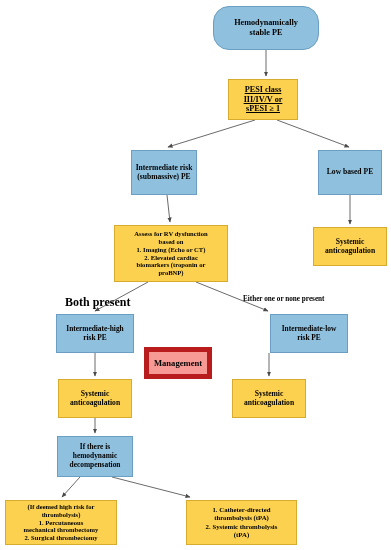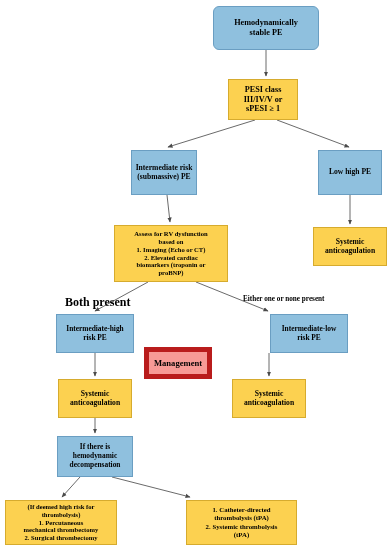--- a/index.html
+++ b/index.html
@@ -42,21 +42,21 @@
   }
   .node.yellow {
     background: #fcd150;
     border: 1px solid #d6ab2e;
   }
   .node.red {
     background: #f79a96;
     border: 5px solid #b91c1c;
   }
   .node.rounded {
-    border-radius: 6px;
+    border-radius: 16px;
   }
   .edge-label {
     position: absolute;
     font-family: "Liberation Serif", "DejaVu Serif", serif;
     font-weight: bold;
     color: #000000;
     z-index: 4;
     white-space: nowrap;
   }
 </style>
@@ -80,26 +80,26 @@
         <polyline points="196,282 268,311" fill="none" stroke="#595959" stroke-width="0.9" marker-end="url(#arrowhead)"></polyline>
         <polyline points="95,353 95,376" fill="none" stroke="#595959" stroke-width="0.9" marker-end="url(#arrowhead)"></polyline>
         <polyline points="269,353 269,376" fill="none" stroke="#595959" stroke-width="0.9" marker-end="url(#arrowhead)"></polyline>
         <polyline points="95,418 95,433" fill="none" stroke="#595959" stroke-width="0.9" marker-end="url(#arrowhead)"></polyline>
         <polyline points="80,477 62,497" fill="none" stroke="#595959" stroke-width="0.9" marker-end="url(#arrowhead)"></polyline>
         <polyline points="112,477 190,497" fill="none" stroke="#595959" stroke-width="0.9" marker-end="url(#arrowhead)"></polyline>
       </g>
   </svg>
 <div class="node blue rounded" style="left: 213px; top: 6px; width: 106px; height: 44px; font-size: 8.2px;">Hemodynamically
 stable PE</div>
-    <div class="node yellow" style="left: 228px; top: 79px; width: 70px; height: 41px; font-size: 8.2px;">PESI class
+    <div class="node yellow" style="left: 228px; top: 79px; width: 70px; height: 41px; font-size: 8.2px; text-decoration: underline;">PESI class
 III/IV/V or
 sPESI ≥ 1</div>
     <div class="node blue" style="left: 131px; top: 150px; width: 66px; height: 45px; font-size: 7.6px;">Intermediate risk
 (submassive) PE</div>
-    <div class="node blue" style="left: 318px; top: 150px; width: 64px; height: 45px; font-size: 7.6px;">Low high PE</div>
+    <div class="node blue" style="left: 318px; top: 150px; width: 64px; height: 45px; font-size: 7.6px;">Low based PE</div>
     <div class="node yellow" style="left: 114px; top: 225px; width: 114px; height: 57px; font-size: 6.6px;">Assess for RV dysfunction
 based on
 1. Imaging (Echo or CT)
 2. Elevated cardiac
 biomarkers (troponin or
 proBNP)</div>
     <div class="node yellow" style="left: 313px; top: 227px; width: 74px; height: 39px; font-size: 7.6px;">Systemic
 anticoagulation</div>
     <div class="node blue" style="left: 56px; top: 314px; width: 78px; height: 39px; font-size: 7.4px;">Intermediate-high
 risk PE</div>

